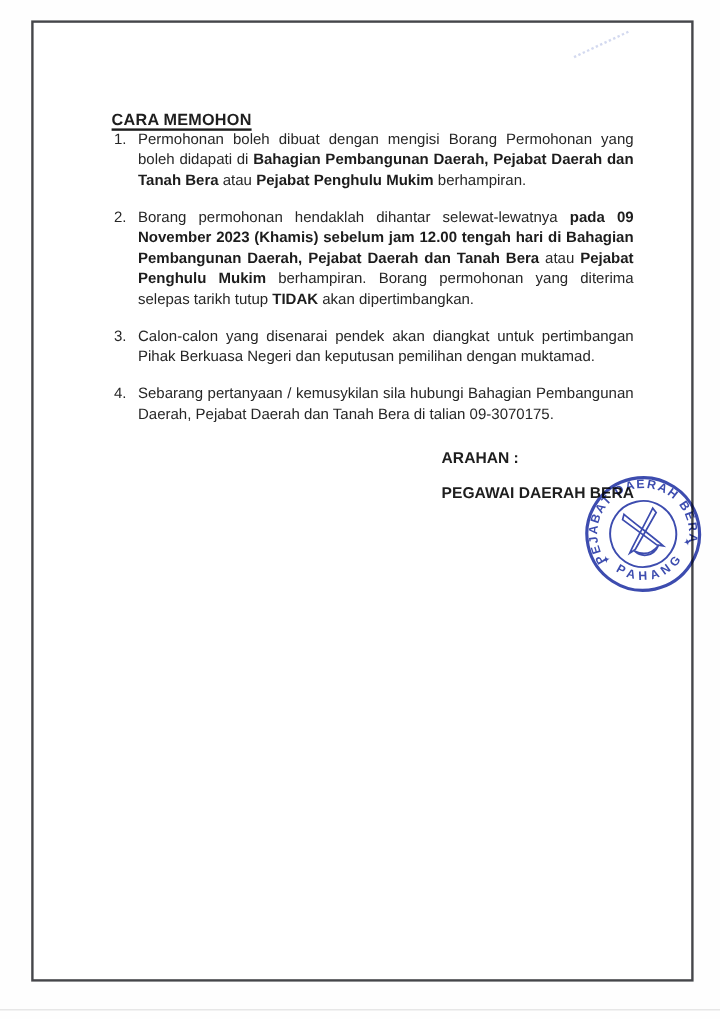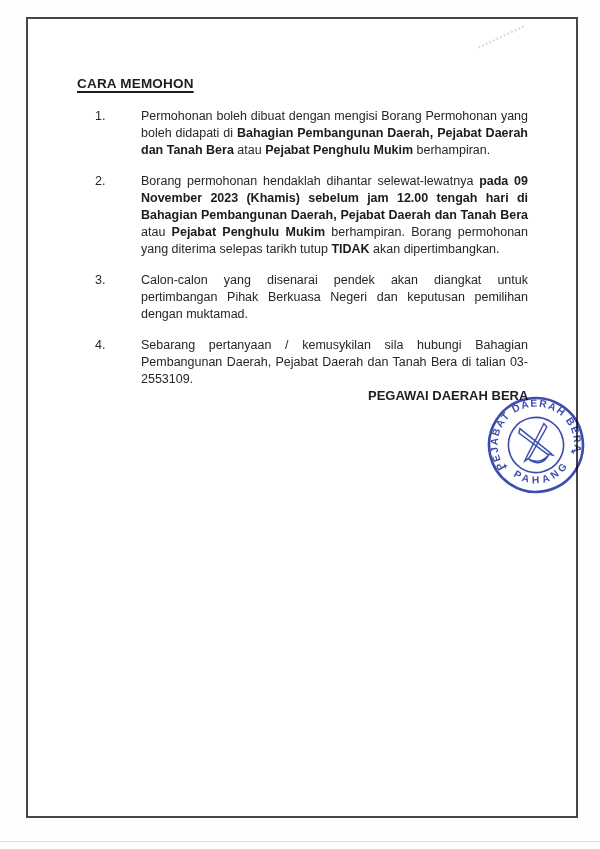--- a/index.html
+++ b/index.html
@@ -13,33 +13,33 @@
   .page-frame{
     position:absolute;left:26px;top:17px;width:548px;height:797px;
     border:2px solid #45464a;
     background:#fff;
   }
   .heading{
     position:absolute;left:77px;top:76px;
     font-size:13.5px;font-weight:bold;letter-spacing:.2px;
     text-decoration:underline;text-underline-offset:3px;
     text-decoration-thickness:1.5px;
-    color:#1e1e1e;margin:0;
+    color:#1e1e1e;margin:16px;
   }
   .instruction-list{
     position:absolute;left:95px;top:108px;width:433px;
     margin:0;padding:0;list-style:none;
     font-size:12.5px;line-height:17px;
   }
   .instruction-list li{
     display:grid;grid-template-columns:20px 1fr;
     margin-bottom:14px;
   }
   .item-number{color:#262626;}
-  .item-text{text-align:justify;text-justify:inter-word;margin-left:26px;}
+  .item-text{text-align:justify;text-justify:inter-word;}
   .item-text .b{font-weight:bold;color:#1c1c1c;}
   .closing{
     position:absolute;left:368px;top:374px;width:220px;
     font-size:13px;font-weight:bold;color:#1e1e1e;
   }
   .closing .officer{margin-top:14px;}
   .stamp{
     position:absolute;left:485px;top:394px;width:102px;height:102px;
     transform:rotate(-12deg);
     mix-blend-mode:multiply;opacity:.92;
@@ -70,25 +70,26 @@
     <li>
     <span class="item-number">2.</span>
     <span class="item-text"><span>Borang permohonan hendaklah dihantar selewat-lewatnya </span><span class="b">pada 09 November 2023 (Khamis) sebelum jam 12.00 tengah hari di Bahagian Pembangunan Daerah, Pejabat Daerah dan Tanah Bera</span><span> atau </span><span class="b">Pejabat Penghulu Mukim</span><span> berhampiran. Borang permohonan yang diterima selepas tarikh tutup </span><span class="b">TIDAK</span><span> akan dipertimbangkan.</span></span>
   </li>
     <li>
     <span class="item-number">3.</span>
     <span class="item-text"><span>Calon-calon yang disenarai pendek akan diangkat untuk pertimbangan Pihak Berkuasa Negeri dan keputusan pemilihan dengan muktamad.</span></span>
   </li>
     <li>
     <span class="item-number">4.</span>
-    <span class="item-text"><span>Sebarang pertanyaan / kemusykilan sila hubungi Bahagian Pembangunan Daerah, Pejabat Daerah dan Tanah Bera di talian 03-2553109.</span></span>
+    <span class="item-text"><span>Sebarang pertanyaan / kemusykilan sila hubungi Bahagian Pembangunan Daerah, Pejabat Daerah dan Tanah Bera di talian 09-3070175.</span></span>
   </li>
   </ol>
 
 <div class="closing">
+  <div>ARAHAN :</div>
   <div class="officer">PEGAWAI DAERAH BERA</div>
 </div>
 
 <svg class="stamp" viewBox="0 0 100 100" xmlns="http://www.w3.org/2000/svg">
   <circle cx="50" cy="50" r="46" fill="none" stroke-width="2.6" stroke="#2c3da8"></circle>
   <circle cx="50" cy="50" r="27" fill="none" stroke-width="1.6" stroke="#2c3da8"></circle>
   <defs>
     <path id="arcTop" d="M14.8 62.8 A37.5 37.5 0 1 1 85.2 62.8" fill="none"></path>
     <path id="arcBot" d="M20.1 72.6 A37.5 37.5 0 0 0 79.9 72.6" fill="none"></path>
   </defs>

